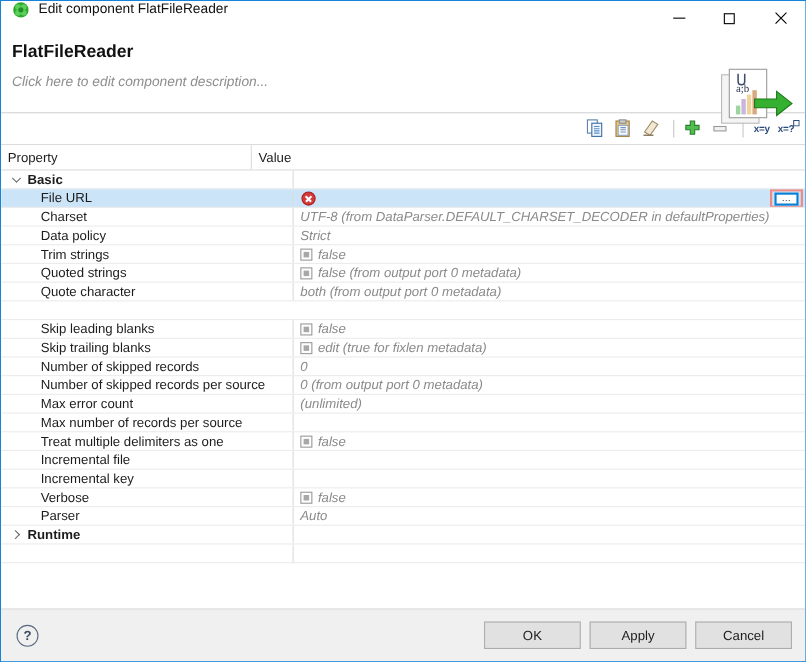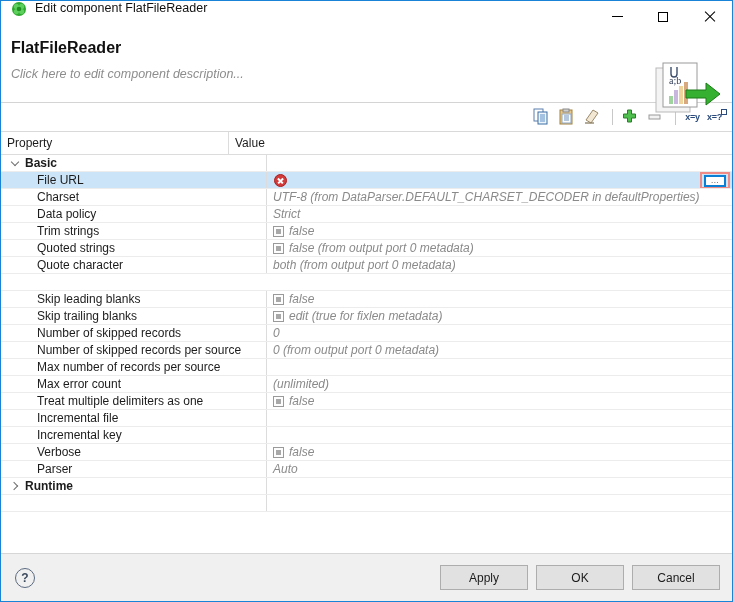--- a/index.html
+++ b/index.html
@@ -568,32 +568,32 @@
         <div class="row item">
           <div class="c-prop">
             <span class="lbl">Number of skipped records per source</span>
           </div>
           <div class="c-val">
             <span>0 (from output port 0 metadata)</span>
           </div>
         </div>
         <div class="row item">
           <div class="c-prop">
+            <span class="lbl">Max error count</span>
+          </div>
+          <div class="c-val">
+            <span>(unlimited)</span>
+          </div>
+        </div>
+        <div class="row item">
+          <div class="c-prop">
             <span class="lbl">Max number of records per source</span>
           </div>
           <div class="c-val">
             <span></span>
-          </div>
-        </div>
-        <div class="row item">
-          <div class="c-prop">
-            <span class="lbl">Max error count</span>
-          </div>
-          <div class="c-val">
-            <span>(unlimited)</span>
           </div>
         </div>
         <div class="row item">
           <div class="c-prop">
             <span class="lbl">Treat multiple delimiters as one</span>
           </div>
           <div class="c-val">
             <span class="checkbox-glyph"></span>
             <span>false</span>
           </div>
@@ -647,17 +647,17 @@
           <div class="c-val">
             <span></span>
           </div>
         </div>
       </div>
   </div>
 
   <div class="footer">
     <div class="help-icon">?</div>
     <div class="spacer"></div>
+    <div class="btn">OK</div>
     <div class="btn">Apply</div>
-    <div class="btn">OK</div>
     <div class="btn">Cancel</div>
   </div>
 </div>
 
 </body></html>

